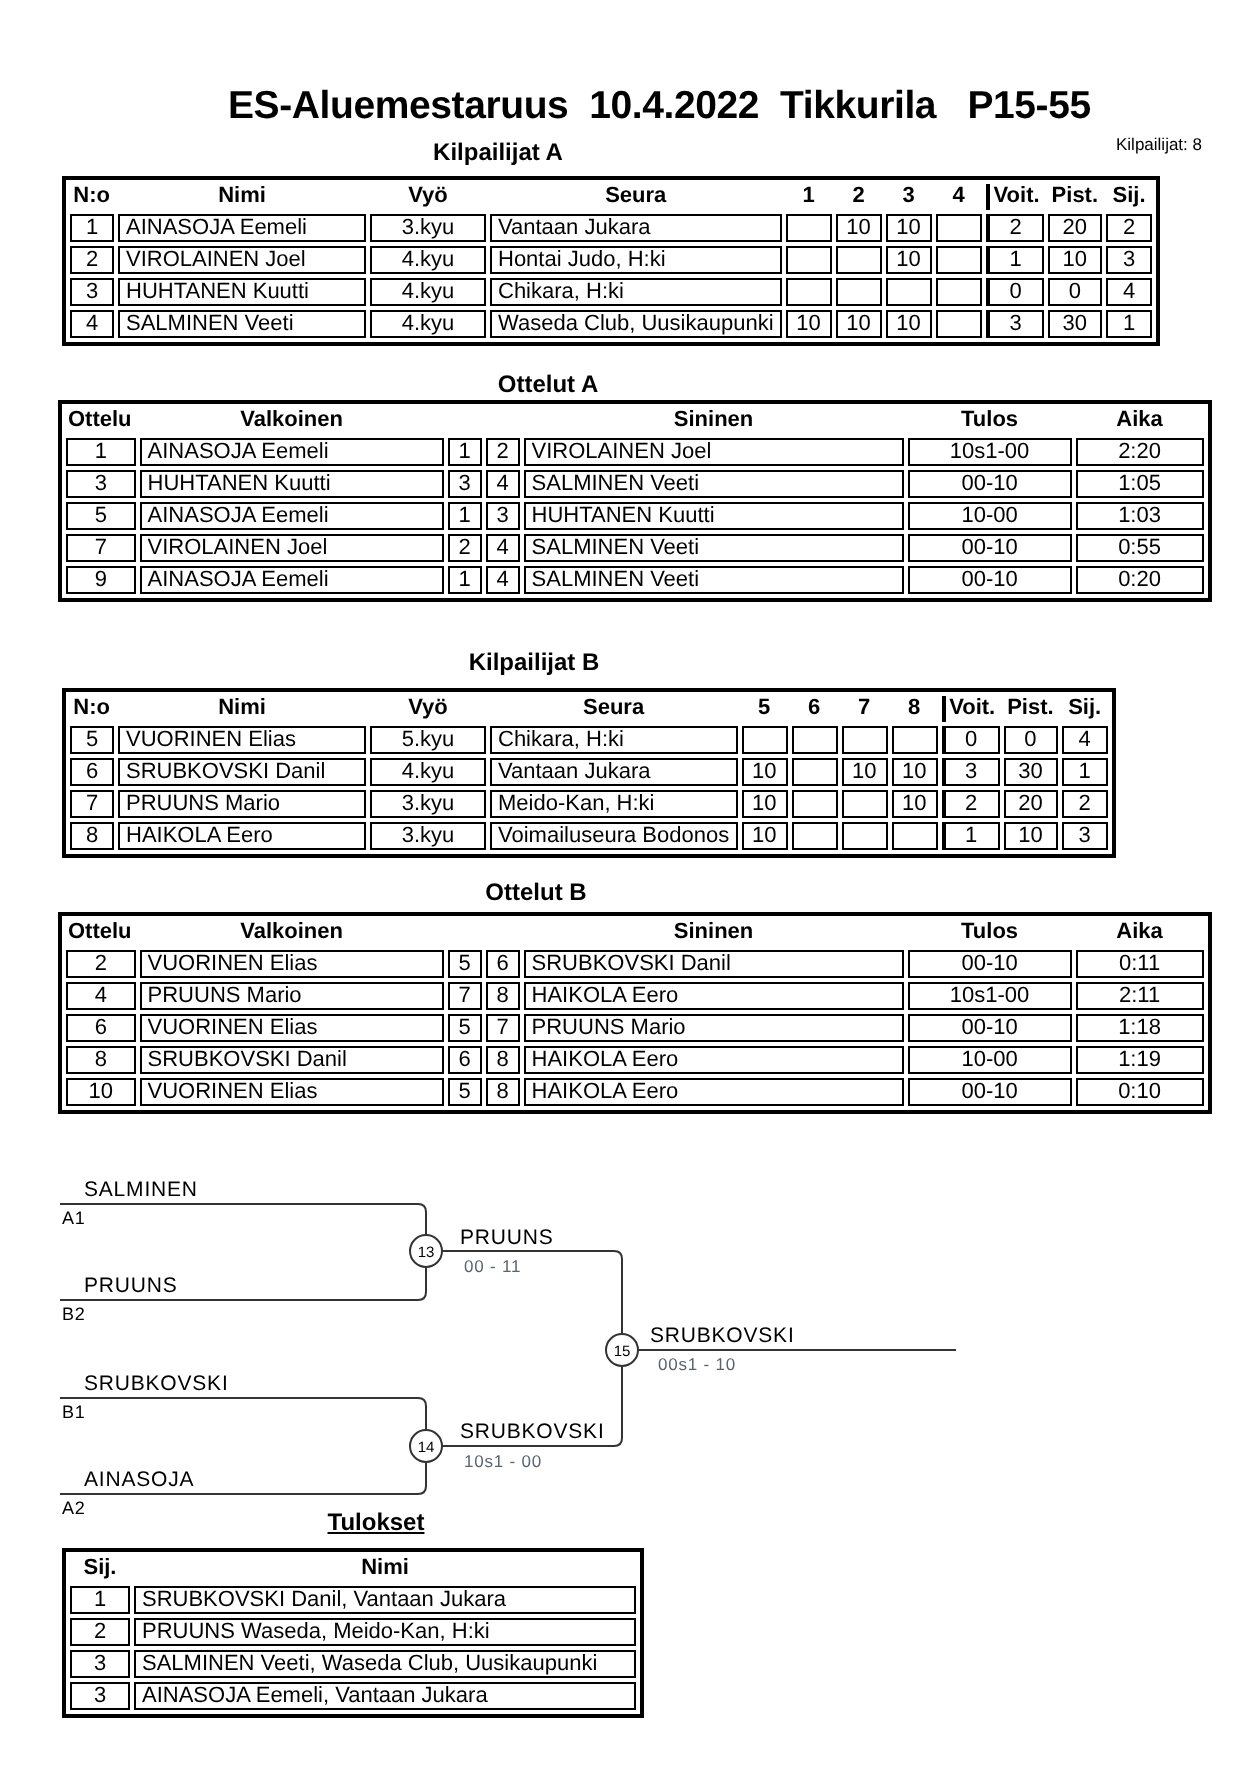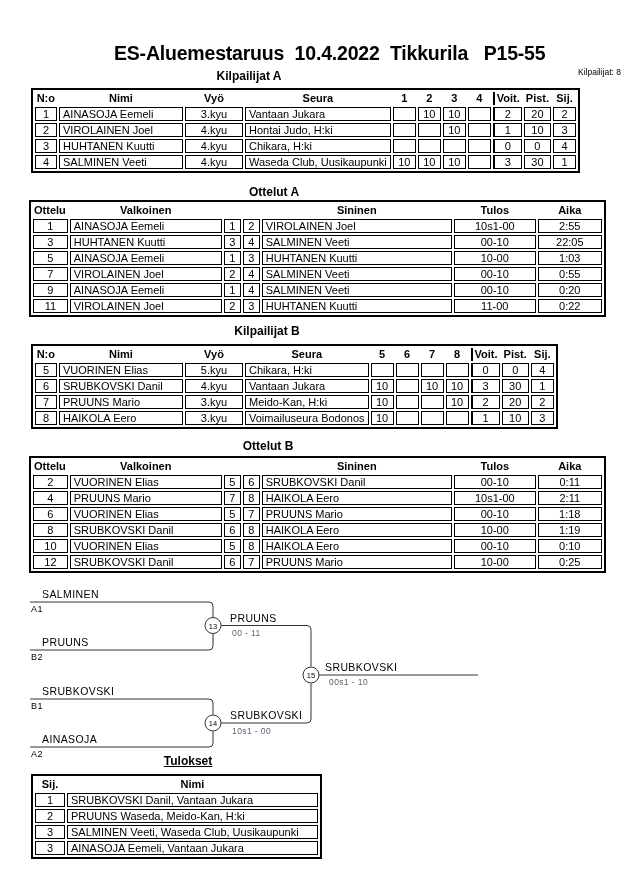--- a/index.html
+++ b/index.html
@@ -37,21 +37,21 @@
   .bs { font-size:8.5px; fill:#5a6470; letter-spacing:0.4px; }
   .bc { font-size:7.5px; fill:#000; text-anchor:middle; }
   .bline { stroke:#333; stroke-width:1; fill:none; }
   .bcirc { stroke:#333; stroke-width:1; fill:#fff; }
 </style>
 </head>
 <body>
 
 <div class="abs main-title" style="left:66px; top:42px;margin-left:48px;">ES-Aluemestaruus  10.4.2022  Tikkurila   P15-55</div>
 <div class="abs sec-title" style="left:249px; top:69px;">Kilpailijat A</div>
-<div class="abs small-note" style="left:578px; top:67px;">Kilpailijat: 8</div>
+<div class="abs small-note" style="left:558px; top:67px;">Kilpailijat: 8</div>
 
 <table class="tbl" style="left:31px; top:88px;">
   <colgroup>
     <col style="width:22px">
       <col style="width:124px">
       <col style="width:58px">
       <col style="width:112px">
     <col style="width:23px">
       <col style="width:23px">
       <col style="width:23px">
@@ -155,30 +155,30 @@
     </tr>
   </thead>
   <tbody>
     <tr>
       <td>1</td>
       <td class="lft">AINASOJA Eemeli</td>
       <td>1</td>
       <td>2</td>
       <td class="lft">VIROLAINEN Joel</td>
       <td>10s1-00</td>
-      <td>2:55</td>
+      <td>2:20</td>
     </tr>
     <tr>
       <td>3</td>
       <td class="lft">HUHTANEN Kuutti</td>
       <td>3</td>
       <td>4</td>
       <td class="lft">SALMINEN Veeti</td>
       <td>00-10</td>
-      <td>22:05</td>
+      <td>1:05</td>
     </tr>
     <tr>
       <td>5</td>
       <td class="lft">AINASOJA Eemeli</td>
       <td>1</td>
       <td>3</td>
       <td class="lft">HUHTANEN Kuutti</td>
       <td>10-00</td>
       <td>1:03</td>
     </tr>
@@ -192,29 +192,20 @@
       <td>0:55</td>
     </tr>
     <tr>
       <td>9</td>
       <td class="lft">AINASOJA Eemeli</td>
       <td>1</td>
       <td>4</td>
       <td class="lft">SALMINEN Veeti</td>
       <td>00-10</td>
       <td>0:20</td>
-    </tr>
-    <tr>
-      <td>11</td>
-      <td class="lft">VIROLAINEN Joel</td>
-      <td>2</td>
-      <td>3</td>
-      <td class="lft">HUHTANEN Kuutti</td>
-      <td>11-00</td>
-      <td>0:22</td>
     </tr>
   </tbody>
 </table>
 
 <div class="abs sec-title" style="left:248px; top:324px;margin-left:19px;">Kilpailijat B</div>
 
 <table class="tbl" style="left:31px; top:344px;">
   <colgroup>
     <col style="width:22px">
       <col style="width:124px">
@@ -361,29 +352,20 @@
     </tr>
     <tr>
       <td>10</td>
       <td class="lft">VUORINEN Elias</td>
       <td>5</td>
       <td>8</td>
       <td class="lft">HAIKOLA Eero</td>
       <td>00-10</td>
       <td>0:10</td>
     </tr>
-    <tr>
-      <td>12</td>
-      <td class="lft">SRUBKOVSKI Danil</td>
-      <td>6</td>
-      <td>7</td>
-      <td class="lft">PRUUNS Mario</td>
-      <td>10-00</td>
-      <td>0:25</td>
-    </tr>
   </tbody>
 </table>
 
 <svg class="abs" style="left:0; top:575px;" width="630" height="200" viewBox="0 0 630 200">
 
   <path class="bline" d="M30 27 H209 Q213 27 213 31 V42.5"></path>
   <path class="bline" d="M30 75 H209 Q213 75 213 71 V58.5"></path>
   <path class="bline" d="M221 50.5 H307 Q311 50.5 311 54.5 V91.5"></path>
 
   <path class="bline" d="M30 124 H209 Q213 124 213 128 V139.5"></path>

